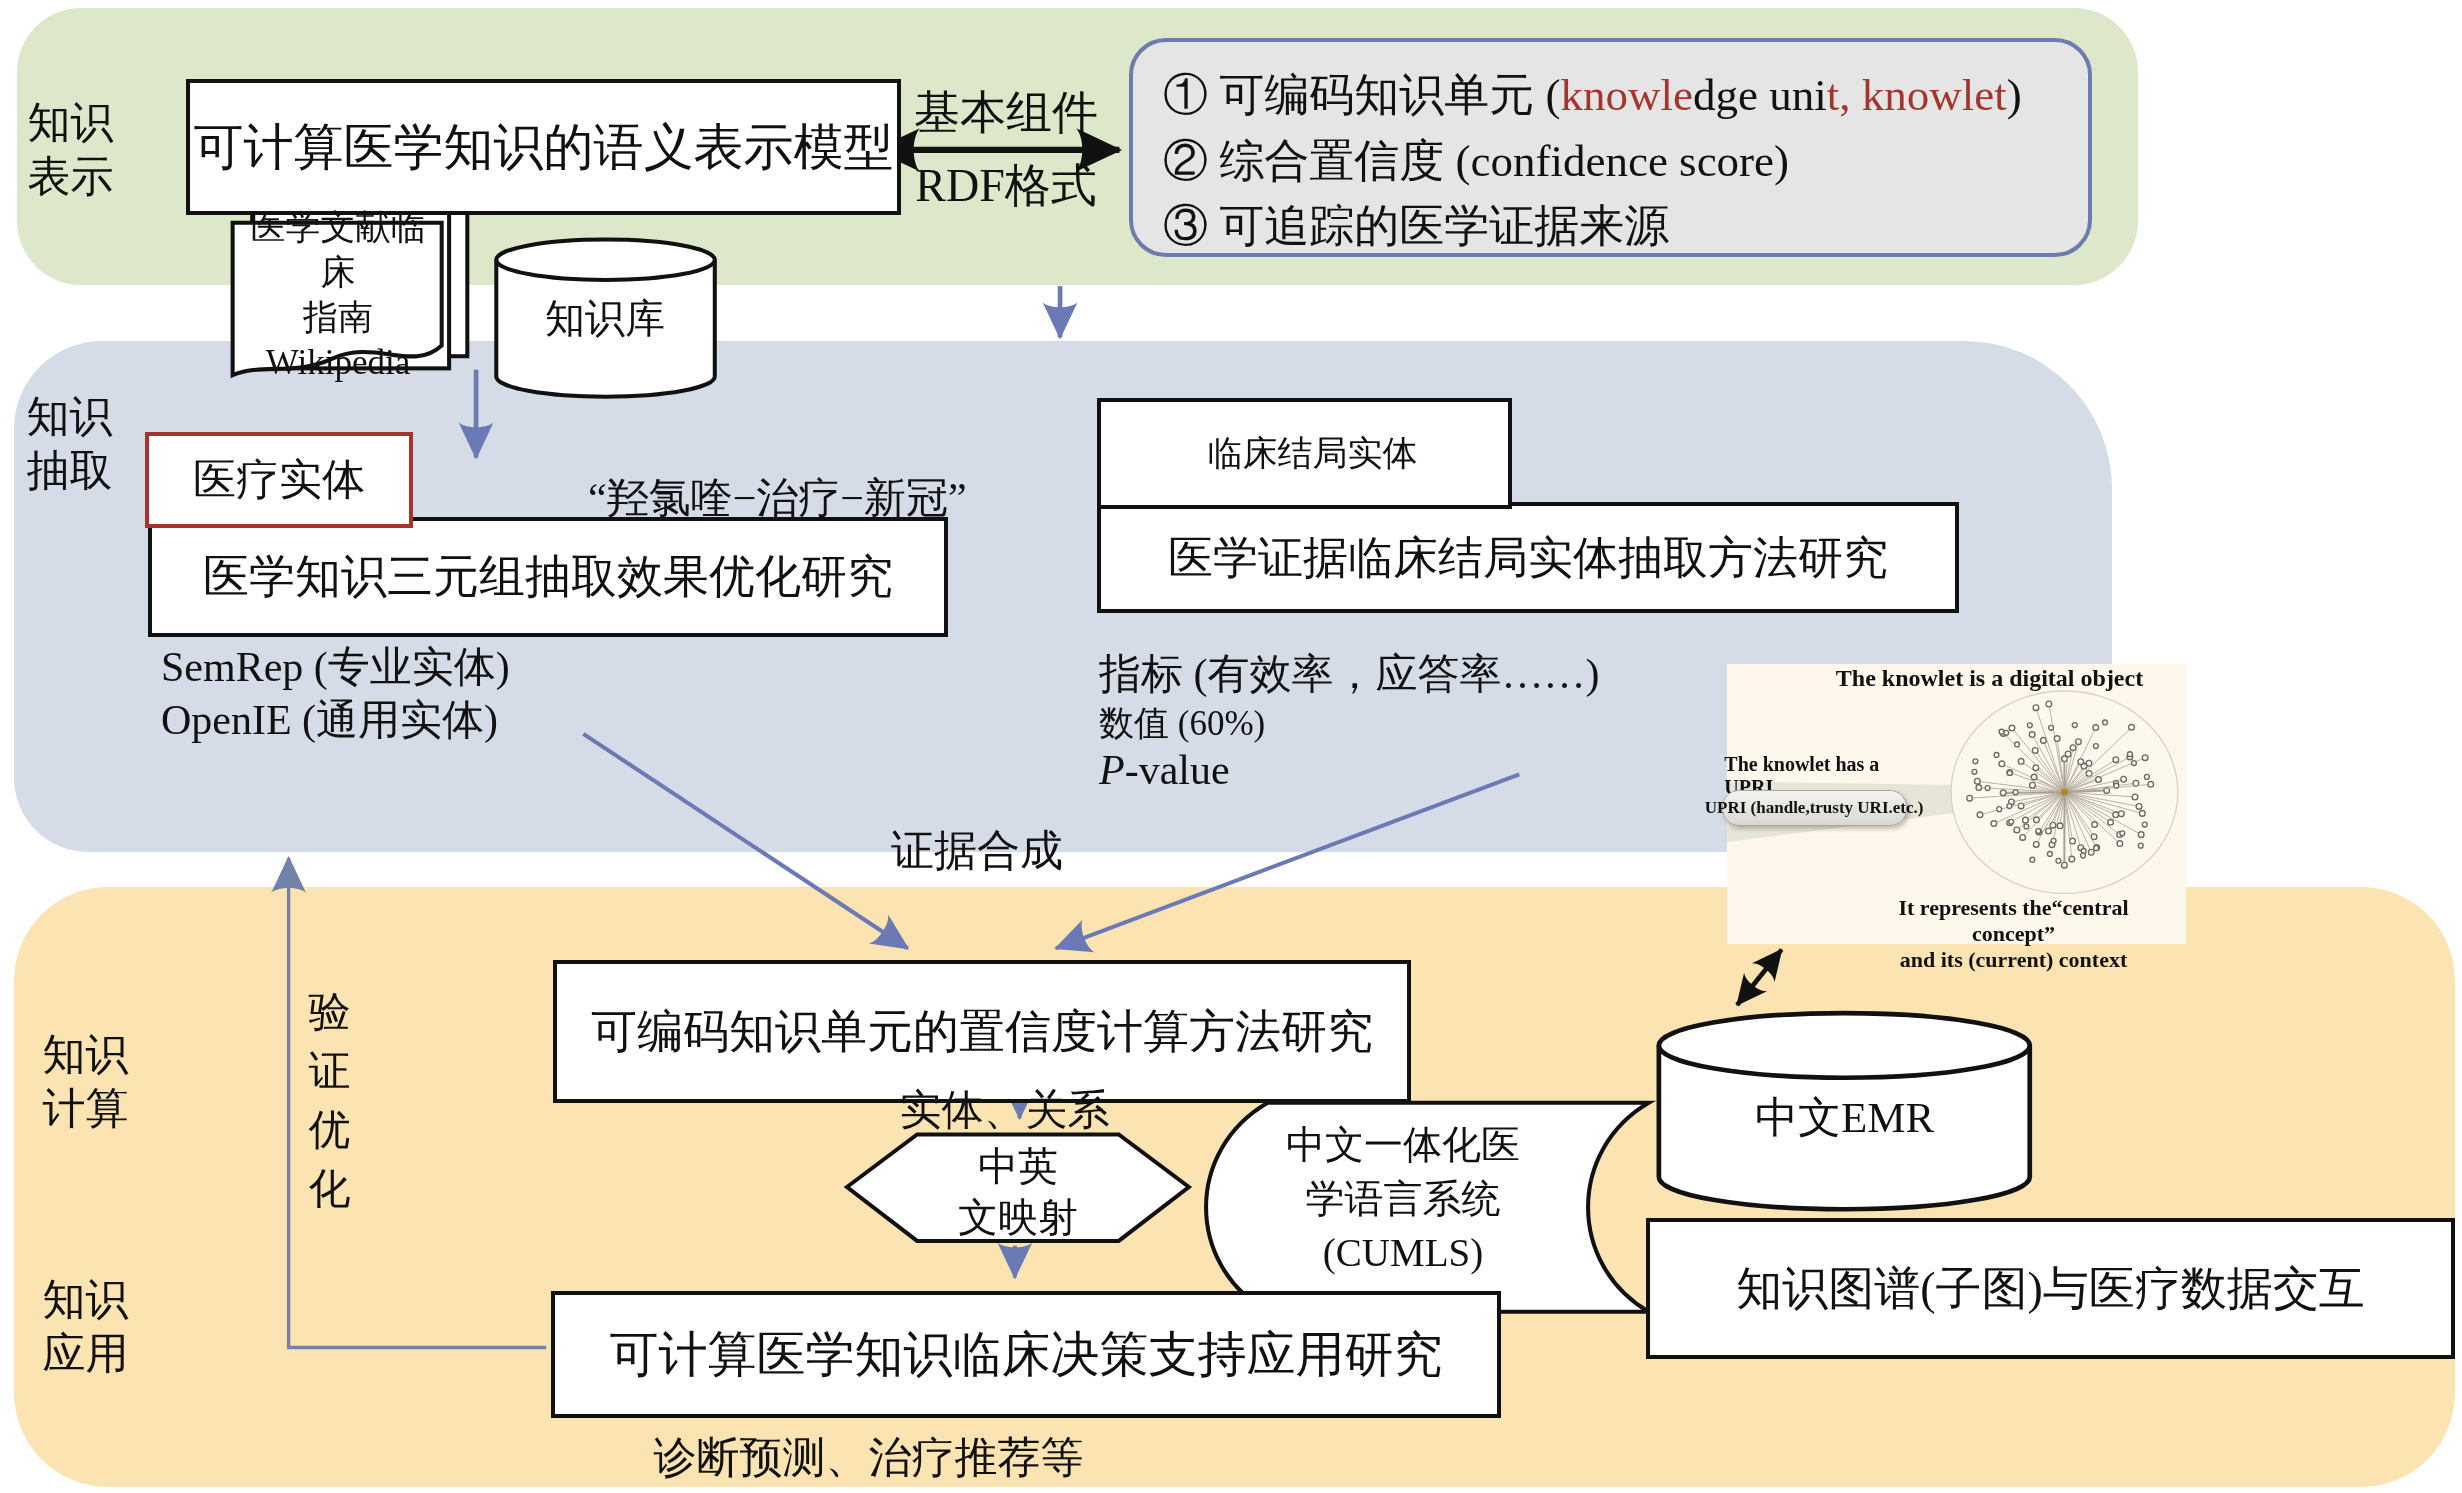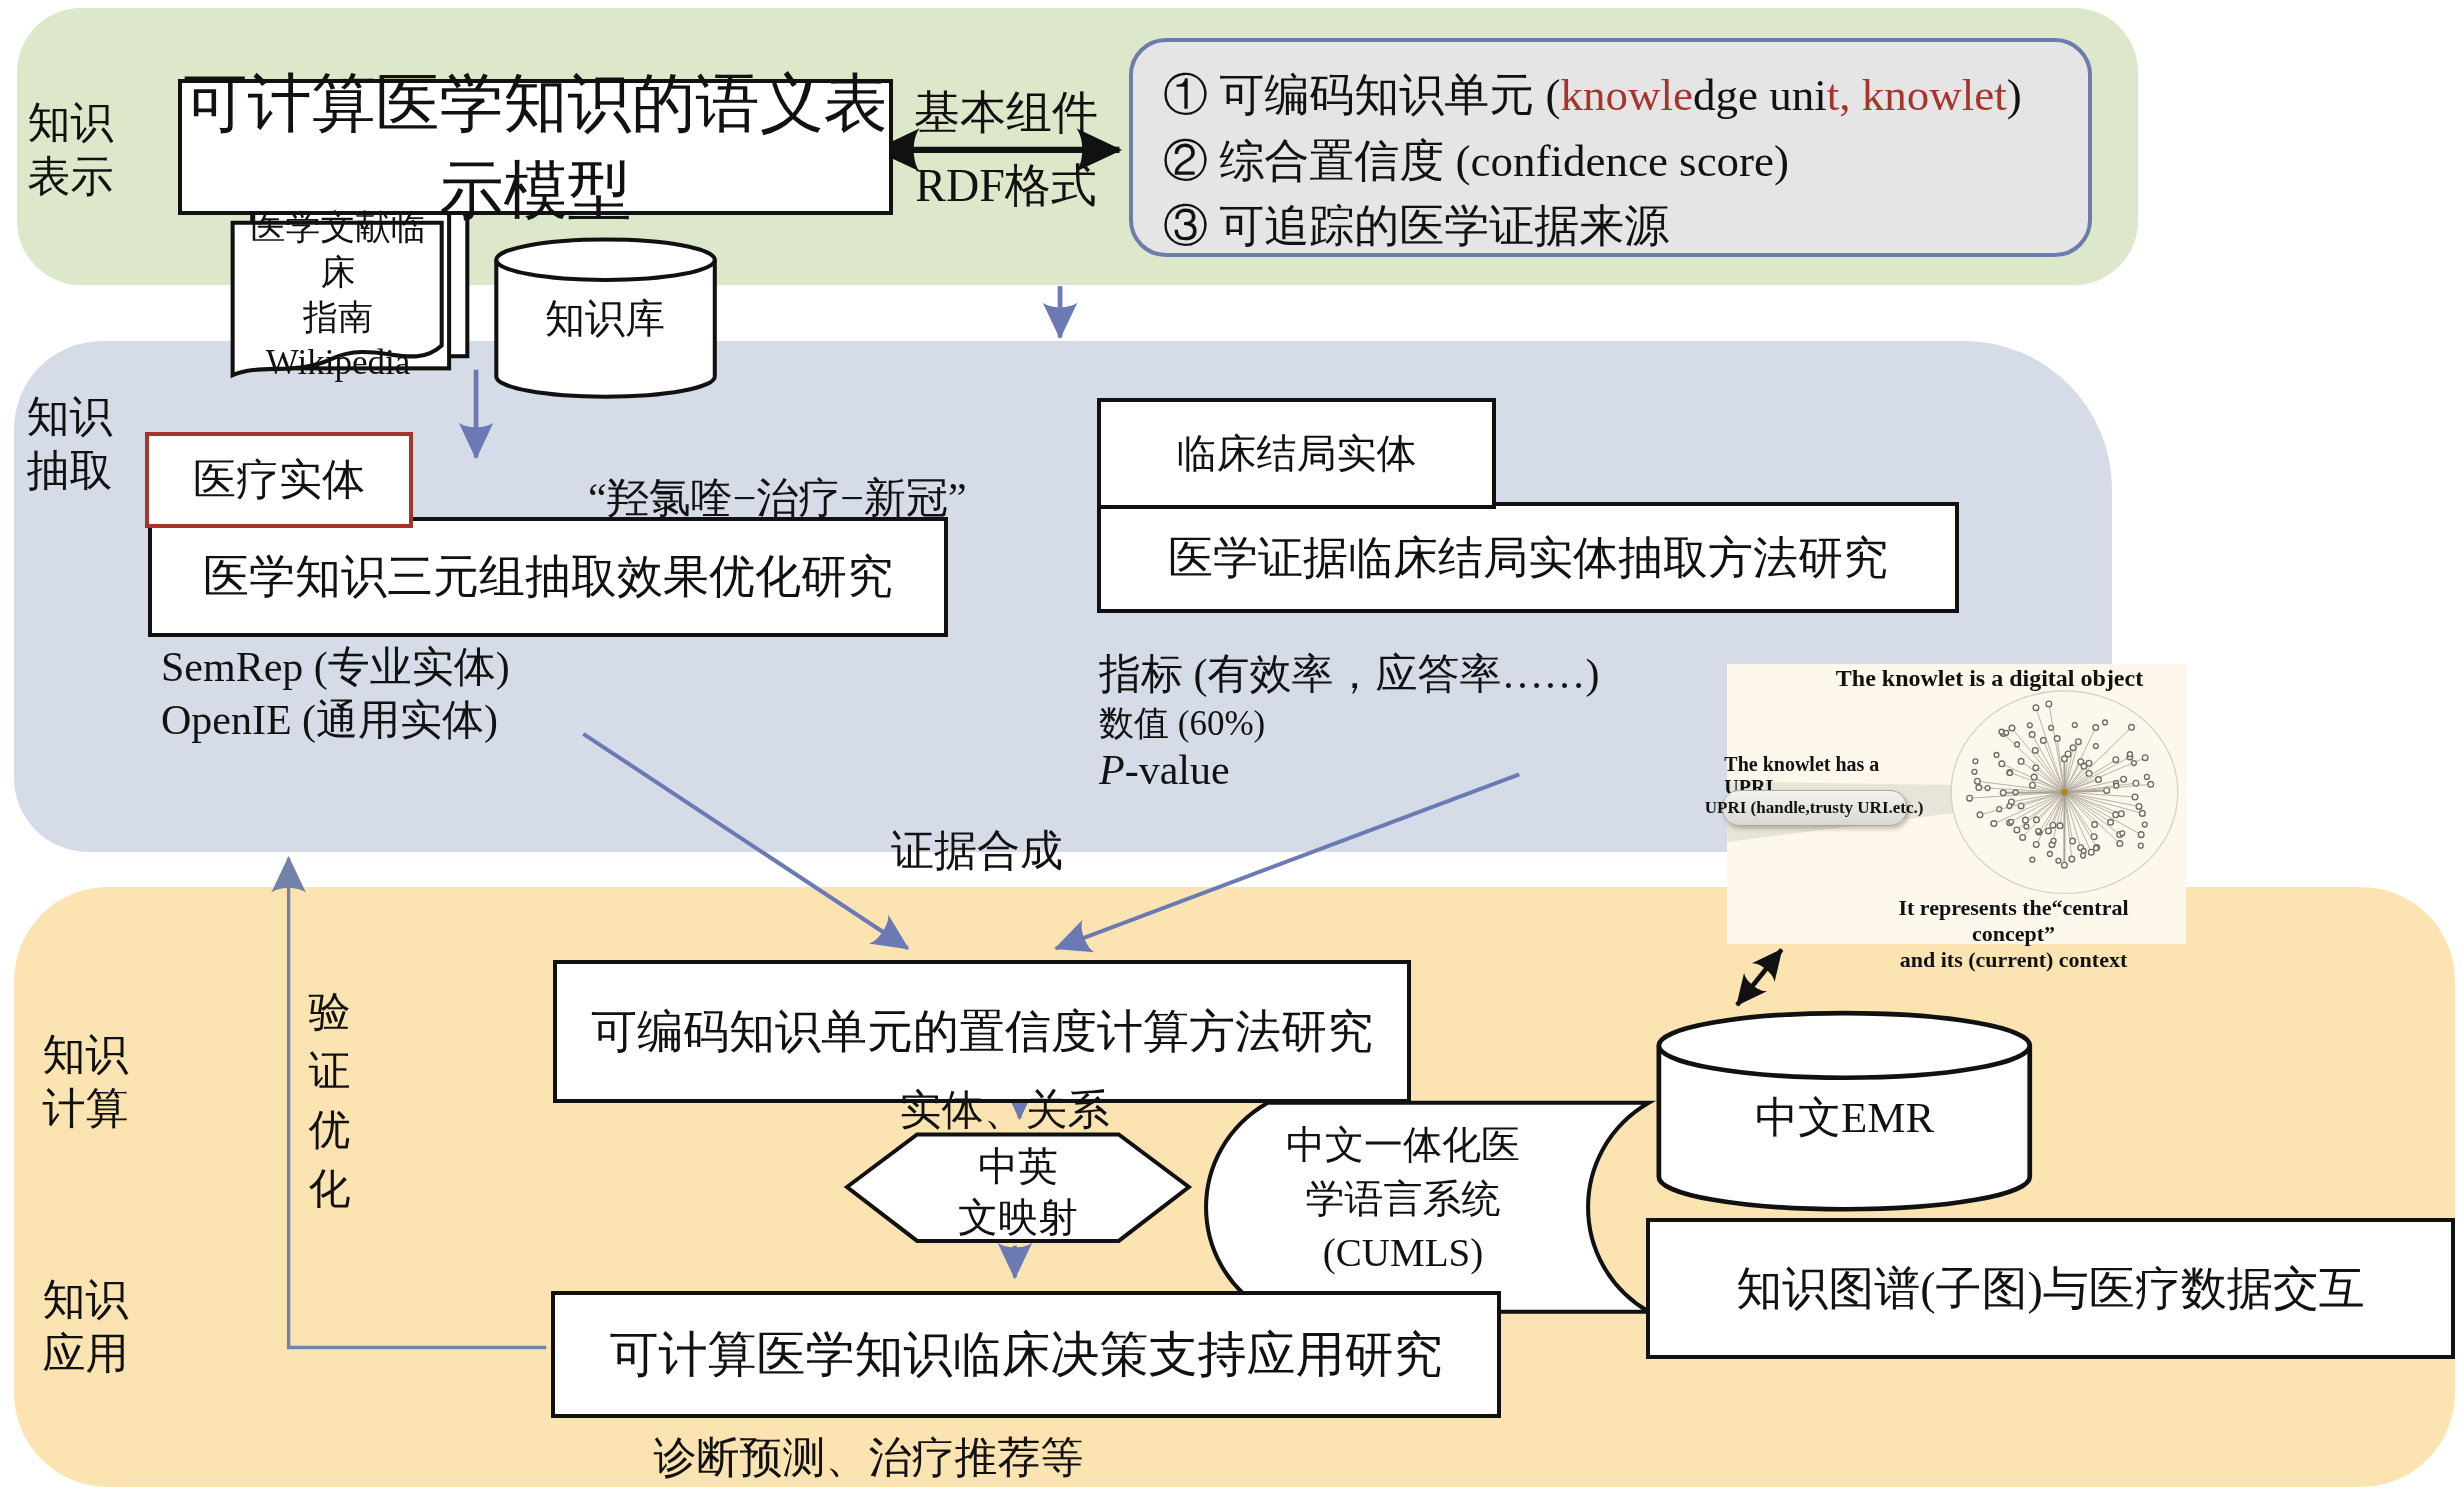--- a/index.html
+++ b/index.html
@@ -107,21 +107,21 @@
 </div>
 <div class="abs seclabel" style="left:35px;top:1028px;width:101px;">
   <div>知识</div>
     <div>计算</div>
 </div>
 <div class="abs seclabel" style="left:35px;top:1273px;width:101px;">
   <div>知识</div>
     <div>应用</div>
 </div>
 
-<div class="box" style="left:178px;top:79px;width:707px;height:128px;font-size:64px;">
+<div class="box" style="left:186px;top:79px;width:707px;height:128px;font-size:50px;">
   <span>可计算医学知识的语义表示模型</span>
 </div>
 
 <div class="txt ctr" style="left:898px;top:88px;width:216px;height:49px;font-size:46px;">
     <span>基本组件</span>
   </div>
 <div class="txt ctr" style="left:898px;top:161px;width:216px;height:49px;font-size:46px;">
     <span>RDF格式</span>
   </div>
 
@@ -149,21 +149,21 @@
     <span>医学知识三元组抽取效果优化研究</span>
   </div>
 <div class="box" style="left:145px;top:432px;width:260px;height:88px;font-size:43px;border-color:#a5342c;z-index:3;">
     <span>医疗实体</span>
   </div>
 <div class="txt" style="left:588px;top:473px;width:486px;height:51px;font-size:42px;line-height:51px;"><span>“羟氯喹−治疗−新冠”</span></div>
 
 <div class="txt" style="left:161px;top:642px;font-size:42px;line-height:50px;"><span>SemRep (专业实体)</span></div>
 <div class="txt" style="left:161px;top:695px;font-size:42px;line-height:50px;"><span>OpenIE (通用实体)</span></div>
 
-<div class="box" style="left:1097px;top:398px;width:391px;height:103px;font-size:40px;z-index:3;">
+<div class="box" style="left:1097px;top:398px;width:391px;height:103px;font-size:35px;z-index:3;padding-left:16px;">
     <span>临床结局实体</span>
   </div>
 <div class="box" style="left:1097px;top:502px;width:854px;height:103px;font-size:45px;">
     <span>医学证据临床结局实体抽取方法研究</span>
   </div>
 
 <div class="txt" style="left:1099px;top:650px;font-size:42px;line-height:49px;"><span>指标 (有效率，应答率……)</span></div>
 <div class="txt" style="left:1099px;top:699px;font-size:35px;line-height:49px;"><span>数值 (60%)</span></div>
 <div class="txt" style="left:1099px;top:746px;font-size:42px;line-height:49px;"><i>P</i><span>-value</span></div>
 

